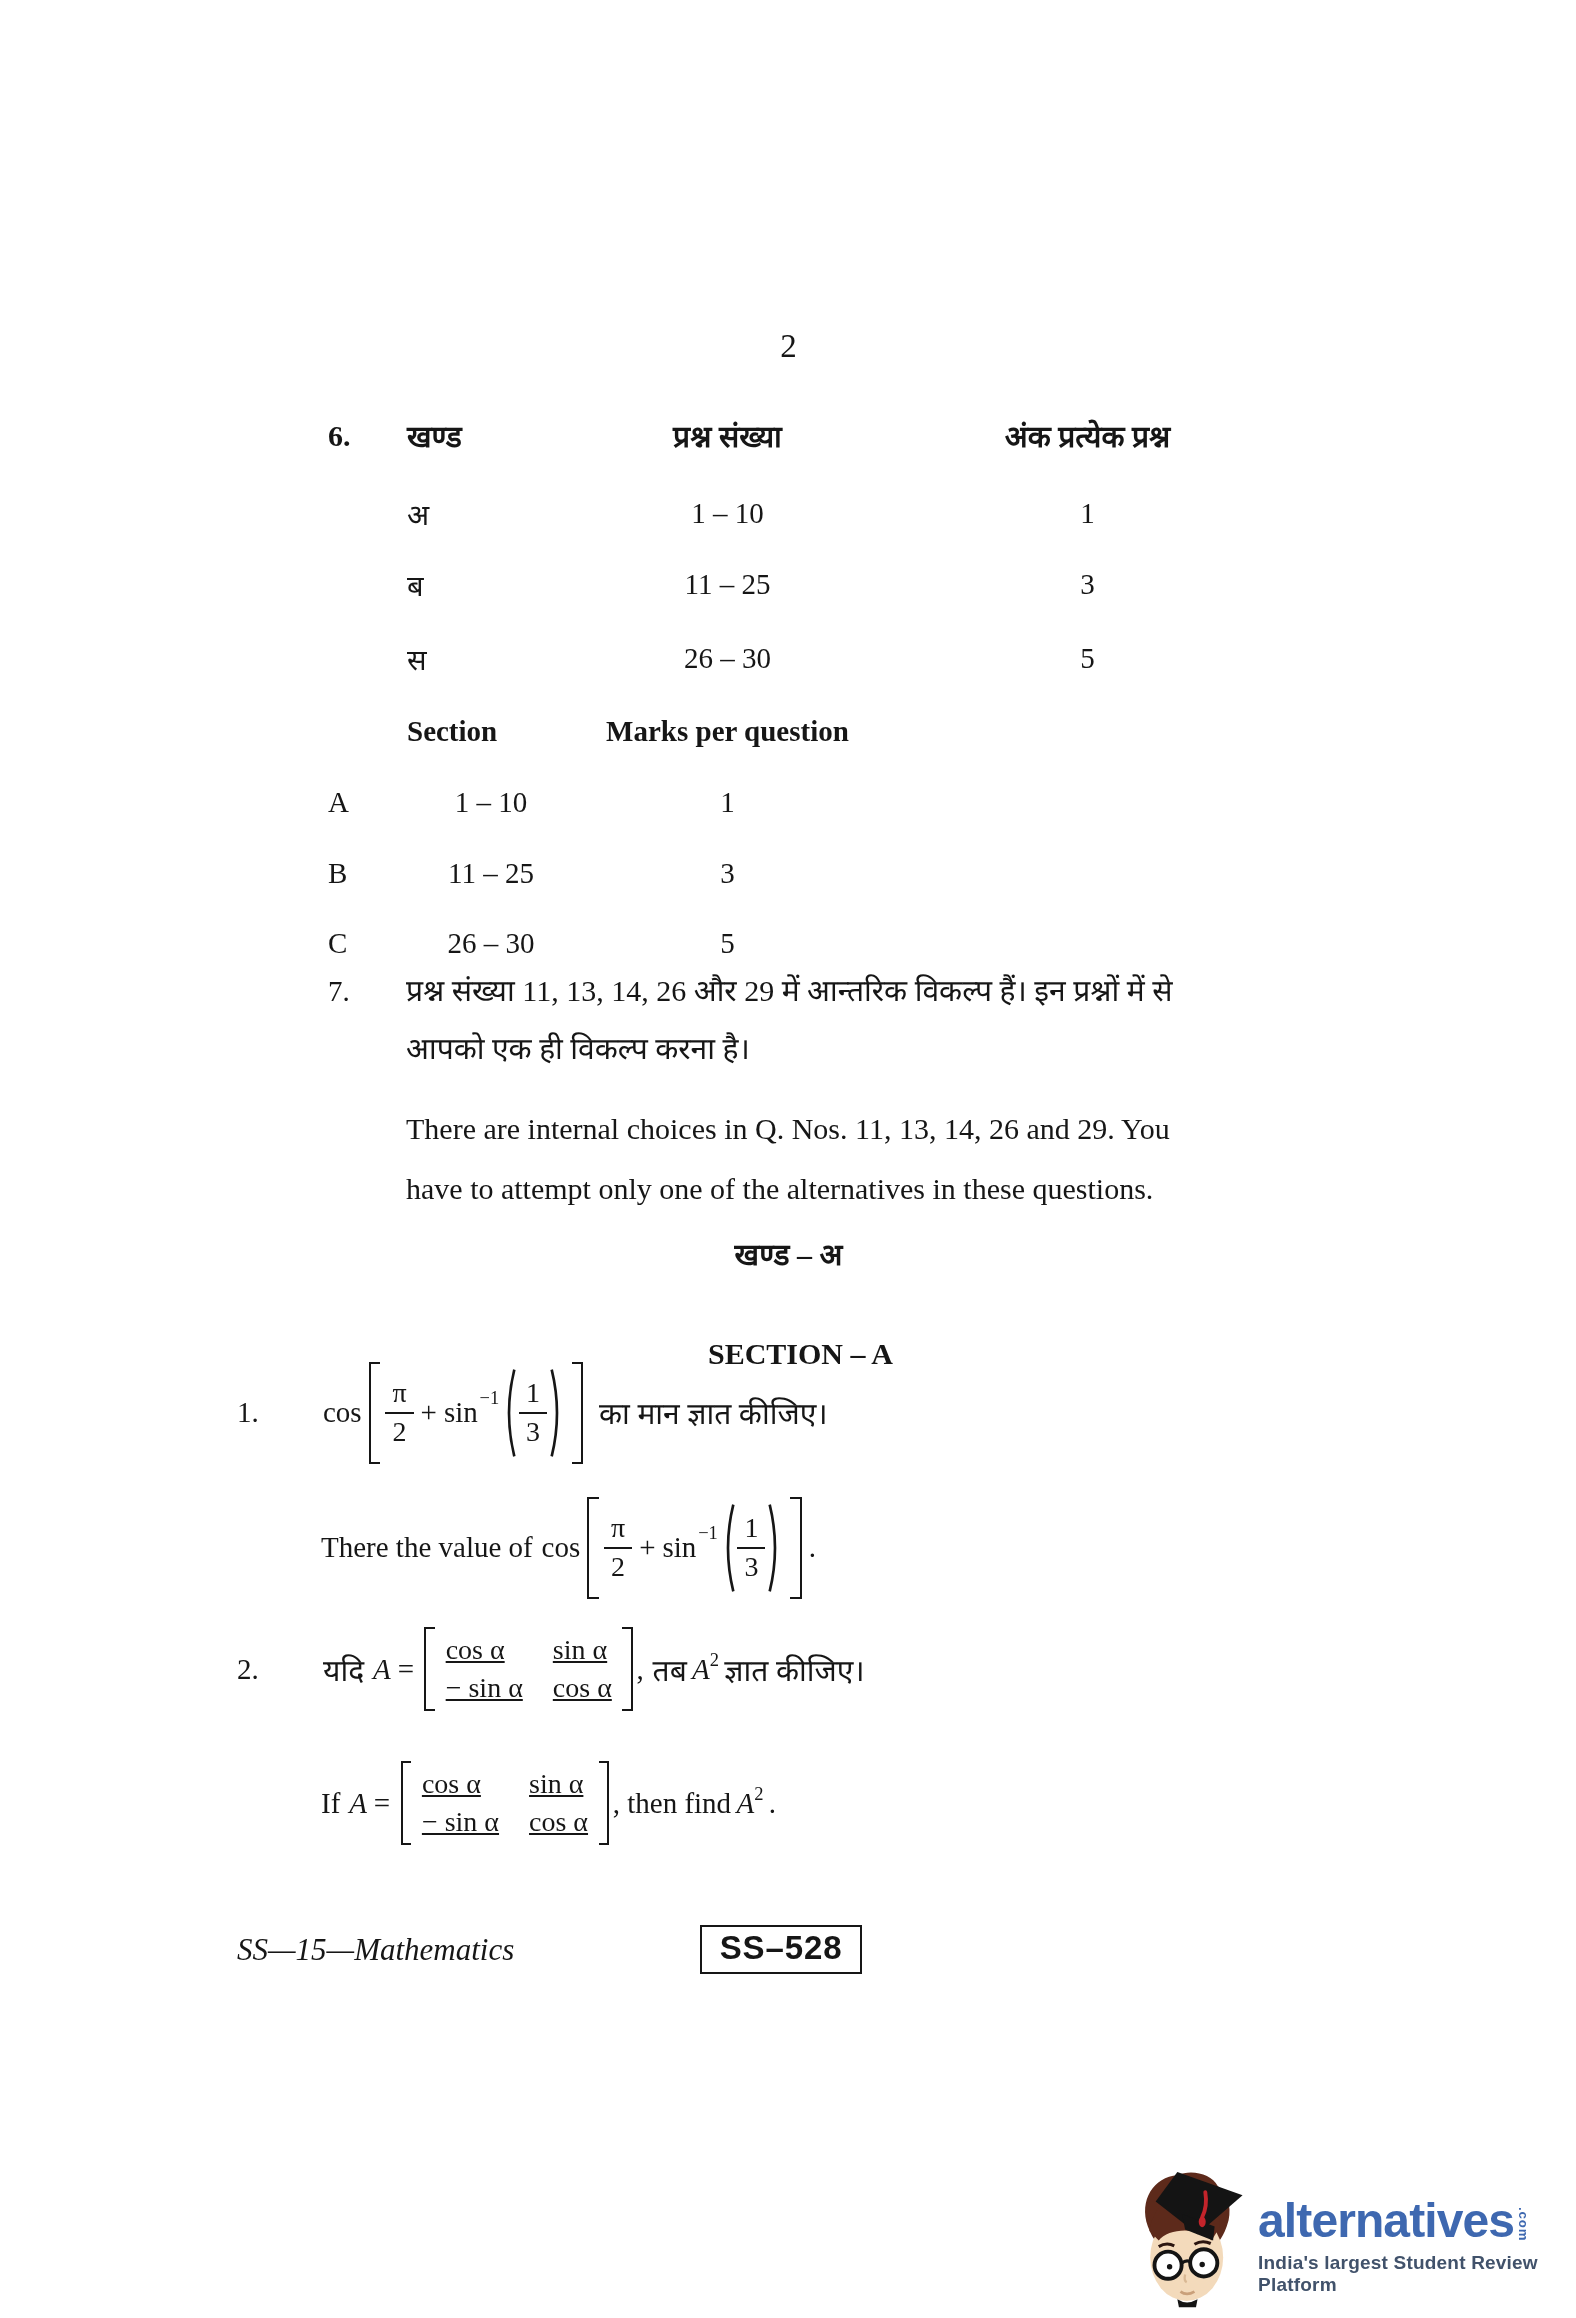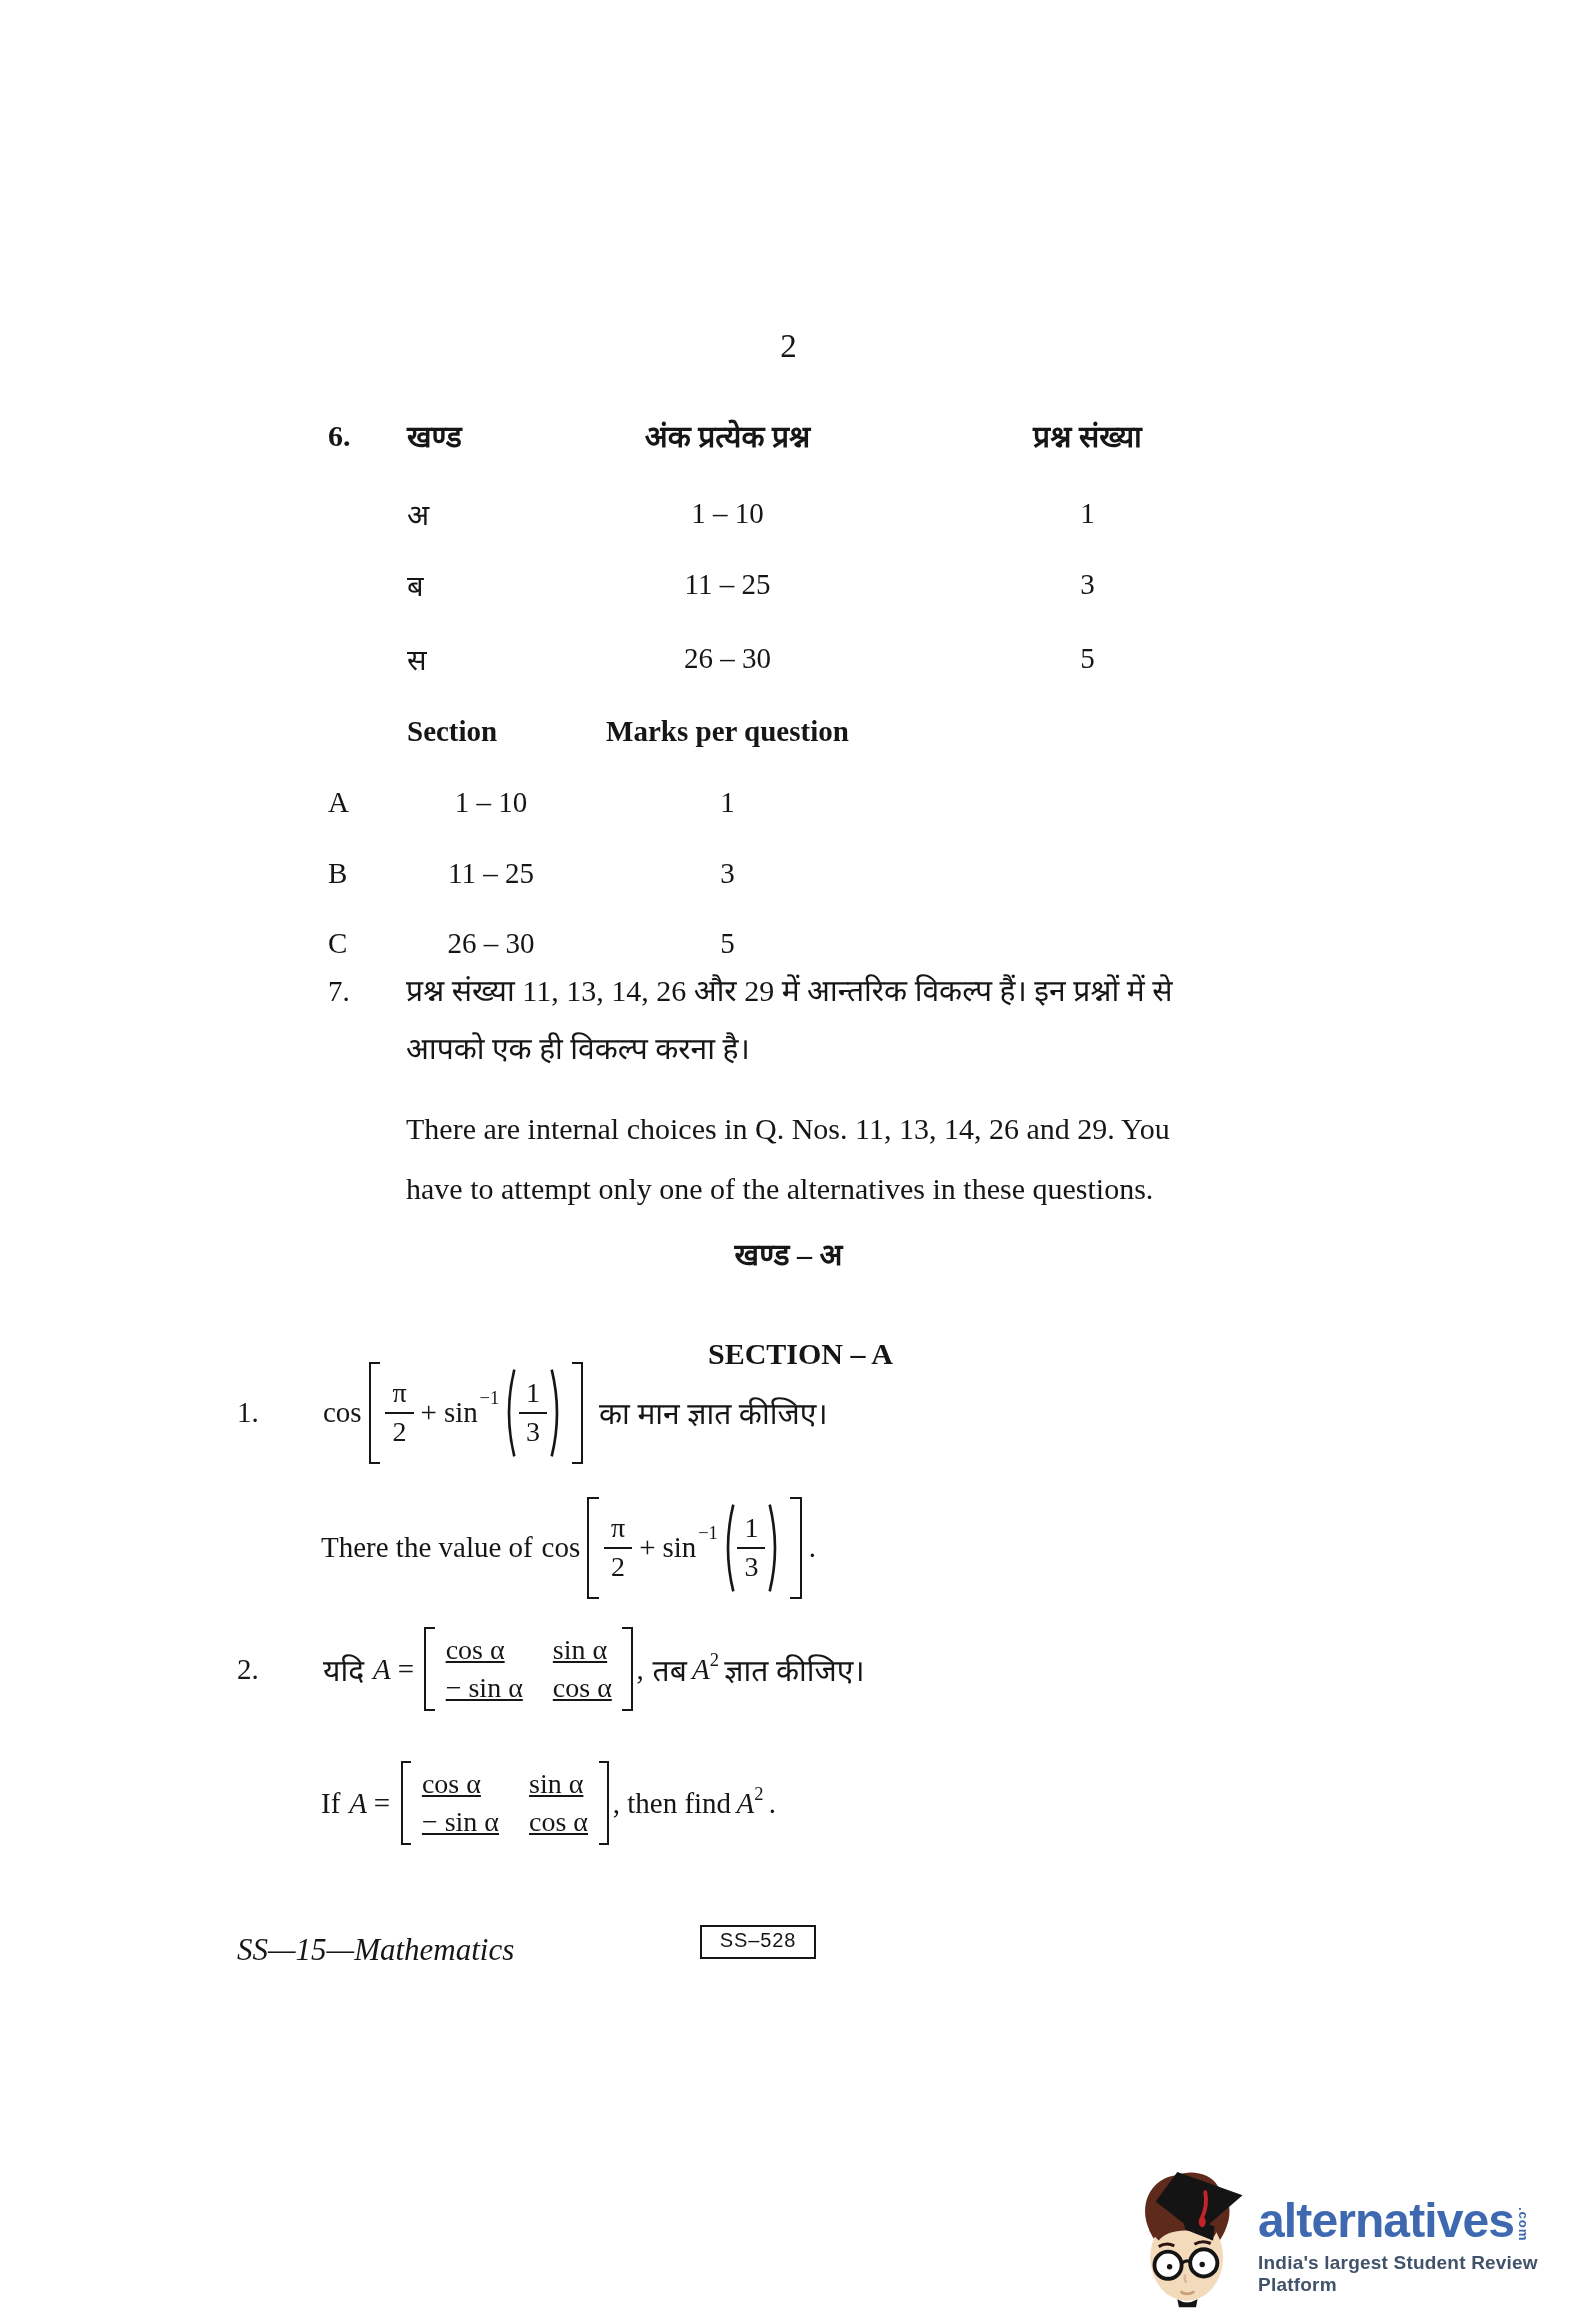--- a/index.html
+++ b/index.html
@@ -84,21 +84,21 @@
   .q1en { top:1490px; left:321px; height:115px; }
   .q2   { top:1616px; left:237px; height:106px; }
   .q2en { top:1750px; left:321px; height:106px; }
 
   
   .footer { position:absolute; top:1923px; left:237px; width:795px; height:55px; }
   .footer .booklet { font-style:italic; font-size:31px; line-height:53px; }
   .footer .codebox {
     position:absolute; left:463px; top:1.8px;
     border:2.6px solid #161616; padding:2.6px 17.7px 4.4px;
-    font-weight:normal; font-size:20px; letter-spacing:0.9px;
+    font-weight:bold; font-size:33px; letter-spacing:0.9px;
     font-family:"Liberation Sans", sans-serif;
   }
 
   
   .logo { position:absolute; top:2156px; left:1137px; display:flex; gap:12.4px; font-family:"Liberation Sans", sans-serif; }
   .logo .textcol { margin-top:41px; }
   .logo .brandrow { display:flex; align-items:flex-end; }
   .logo .brand { color:#3e68b0; font-size:48px; font-weight:bold; letter-spacing:-0.9px; line-height:1; }
   .logo .tld { color:#3e68b0; font-size:13.2px; font-weight:bold; writing-mode:vertical-rl; line-height:1; margin:0 0 3.5px 2.6px; letter-spacing:0.9px; }
   .logo .tagline { color:#41526b; font-size:19px; font-weight:bold; margin-top:7px; letter-spacing:0.2px; }
@@ -106,22 +106,22 @@
 </head>
 <body>
 
 <div class="page">
 
   <div class="page-number">2</div>
 
   <div class="instr-table">
     <div class="cell h-hi">6.</div>
     <div class="cell h-hi">खण्ड</div>
+    <div class="cell h-hi c-center">प्रश्न संख्या</div>
     <div class="cell h-hi c-center">अंक प्रत्येक प्रश्न</div>
-    <div class="cell h-hi c-center">प्रश्न संख्या</div>
 
     <div class="cell r1"></div>
     <div class="cell r1">अ</div>
     <div class="cell r1 c-center">1 – 10</div>
     <div class="cell r1 c-center">1</div>
 
     <div class="cell r2"></div>
     <div class="cell r2">ब</div>
     <div class="cell r2 c-center">11 – 25</div>
     <div class="cell r2 c-center">3</div>

